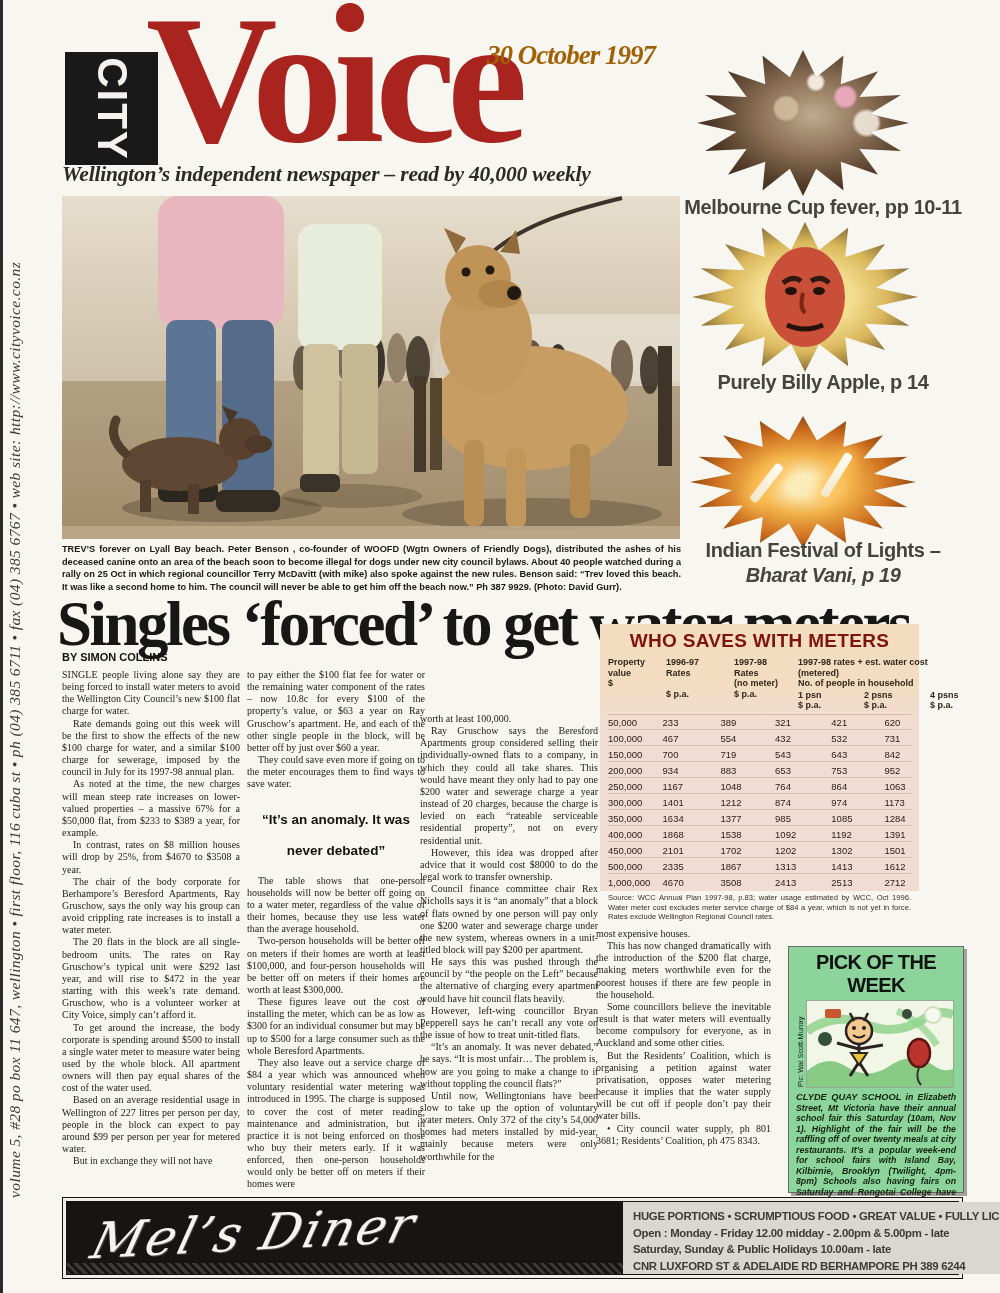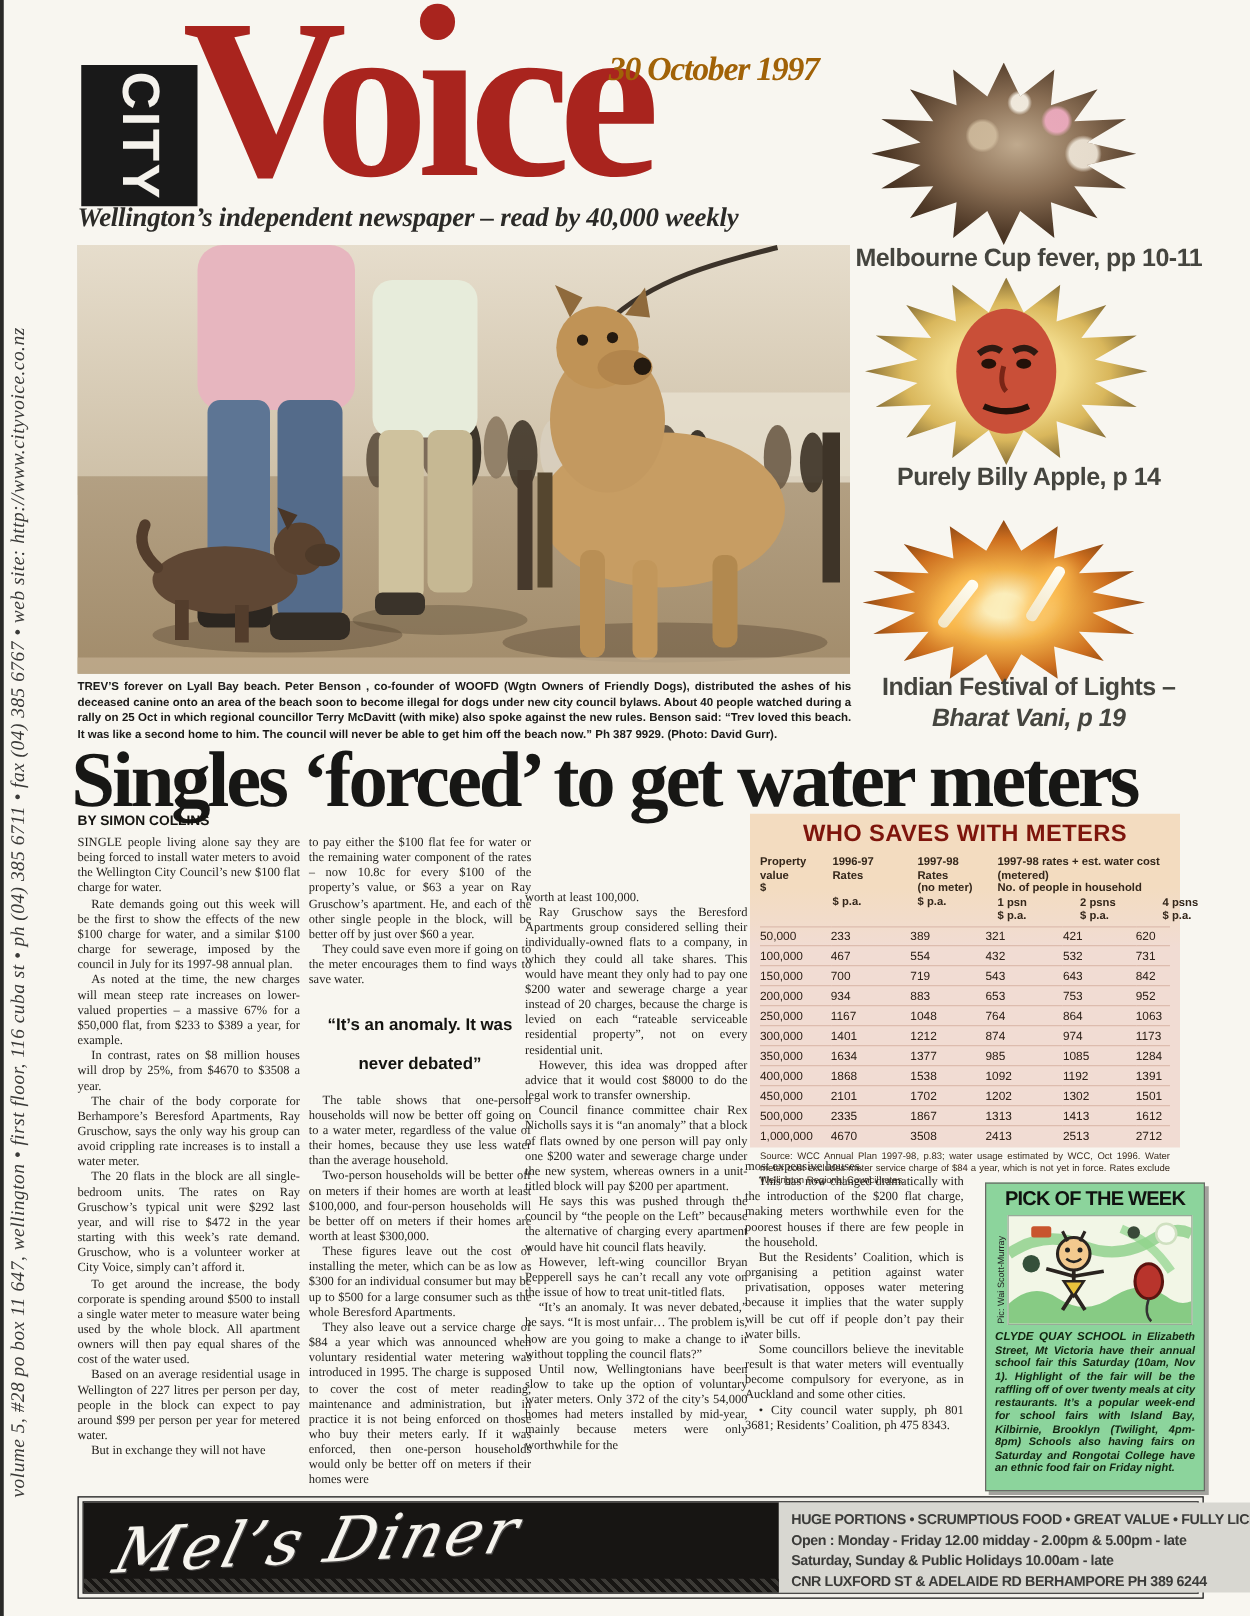--- a/index.html
+++ b/index.html
@@ -112,21 +112,21 @@
   .col3 { left:420px;margin-top:44px; }
   .col4 { left:596px; top:928px; width:175px; height:265px; }
   .pull-quote {
     margin:13px 0 9px; text-align:center;
     font-family:"Liberation Sans", sans-serif; font-weight:bold;
     font-size:13.5px; line-height:31px; color:#14130f;
   }
 
   
   .rates {
-    position:absolute; left:600px; top:651px; width:344px; height:267px;
+    position:absolute; left:600px; top:624px; width:319px; height:267px;
     background:linear-gradient(#f3dcc0 0%, #f3dcc0 22%, #f1dcd3 40%, #f1dcd3 100%);
     font-family:"Liberation Sans", sans-serif; color:#33261a; padding:6px 8px 4px;
   }
   .rates-title {
     text-align:center; font-weight:bold; font-size:19px; letter-spacing:.3px;
     color:#7e150c; margin-bottom:5px;
   }
   .rates-head { display:flex; font-weight:bold; font-size:9px; line-height:10.5px; }
   .rh-c { flex:none; }
   .rh-c1 { width:58px; } .rh-c2 { width:68px; } .rh-c3 { width:64px; }
@@ -139,21 +139,21 @@
   .rates td:nth-child(3){ width:64px; } .rates td:nth-child(4){ width:66px; }
   .rates td:nth-child(5){ width:62px; } .rates td:nth-child(6){ width:28px; }
   .rates-source { margin-top:4px; font-size:7.6px; line-height:9.3px; color:#3c2d1f; text-align:justify; }
 
   
   .pick {
     position:absolute; left:788px; top:946px; width:176px; height:247px;
     background:#8cd49c; border:1px solid #6a6a66; box-shadow:3px 3px 0 rgba(60,60,55,.45);
     padding:4px 7px 4px 7px; font-family:"Liberation Sans", sans-serif;
   }
-  .pick-title { font-weight:bold; font-size:16px; letter-spacing:-0.6px; color:#101210; text-align:center; }
+  .pick-title { font-weight:bold; font-size:20px; letter-spacing:-0.6px; color:#101210; text-align:center; }
   .pick-art { position:relative; margin:3px 0 4px 10px; width:148px; height:88px; background:#f2f6e6; border:1px solid #9a9; }
   .pick-credit {
     position:absolute; left:-11px; top:6px; height:80px;
     writing-mode:vertical-rl; transform:rotate(180deg);
     font-size:7.3px; color:#222;
   }
   .pick-body { font-weight:bold; font-size:8.75px; line-height:10.55px; text-align:justify; color:#11240f;font-style:italic; }
   .pick-body .lead { font-size:9.3px; }
 
   
@@ -468,22 +468,22 @@
             <td>2712</td>
           </tr>
         </tbody>
       </table>
     <div class="rates-source">Source: WCC Annual Plan 1997-98, p.83; water usage estimated by WCC, Oct 1996. Water  meter cost excludes meter service charge of $84 a year, which is not yet in force. Rates exclude Wellington Regional Council rates.</div>
   </div>
 
   <div class="body-col col4">
       <p class="first">most expensive houses.</p>
       <p>This has now changed dramatically with the introduction of the $200 flat charge, making meters worthwhile even for the poorest houses if there are few people in the household.</p>
+      <p>Some councillors believe the inevitable result is that water meters will eventually become compulsory for everyone, as in Auckland and some other cities.</p>
       <p>But the Residents’ Coalition, which is organising a petition against water privatisation, opposes water metering because it implies that the water supply will be cut off if people don’t pay their water bills.</p>
-      <p>Some councillors believe the inevitable result is that water meters will eventually become compulsory for everyone, as in Auckland and some other cities.</p>
       <p>• City council water supply, ph 801 3681; Residents’ Coalition, ph 475 8343.</p>
     </div>
 
   <div class="pick">
     <div class="pick-title">PICK OF THE WEEK</div>
     <div class="pick-art">
       <div class="pick-credit">Pic: Wai Scott-Murray</div>
       <svg width="146" height="86" viewBox="0 0 146 86">
         <path d="M0 70 q20 -18 40 -4 q22 14 44 -2 q22 -14 42 0 q10 8 20 4 l0 18 l-146 0 z" fill="#6cc06c" opacity="0.8"></path>
         <path d="M0 30 q30 -20 60 -6 q30 12 60 -8 q14 -8 26 -2" stroke="#7dcb7a" stroke-width="9" fill="none" opacity="0.7"></path>

